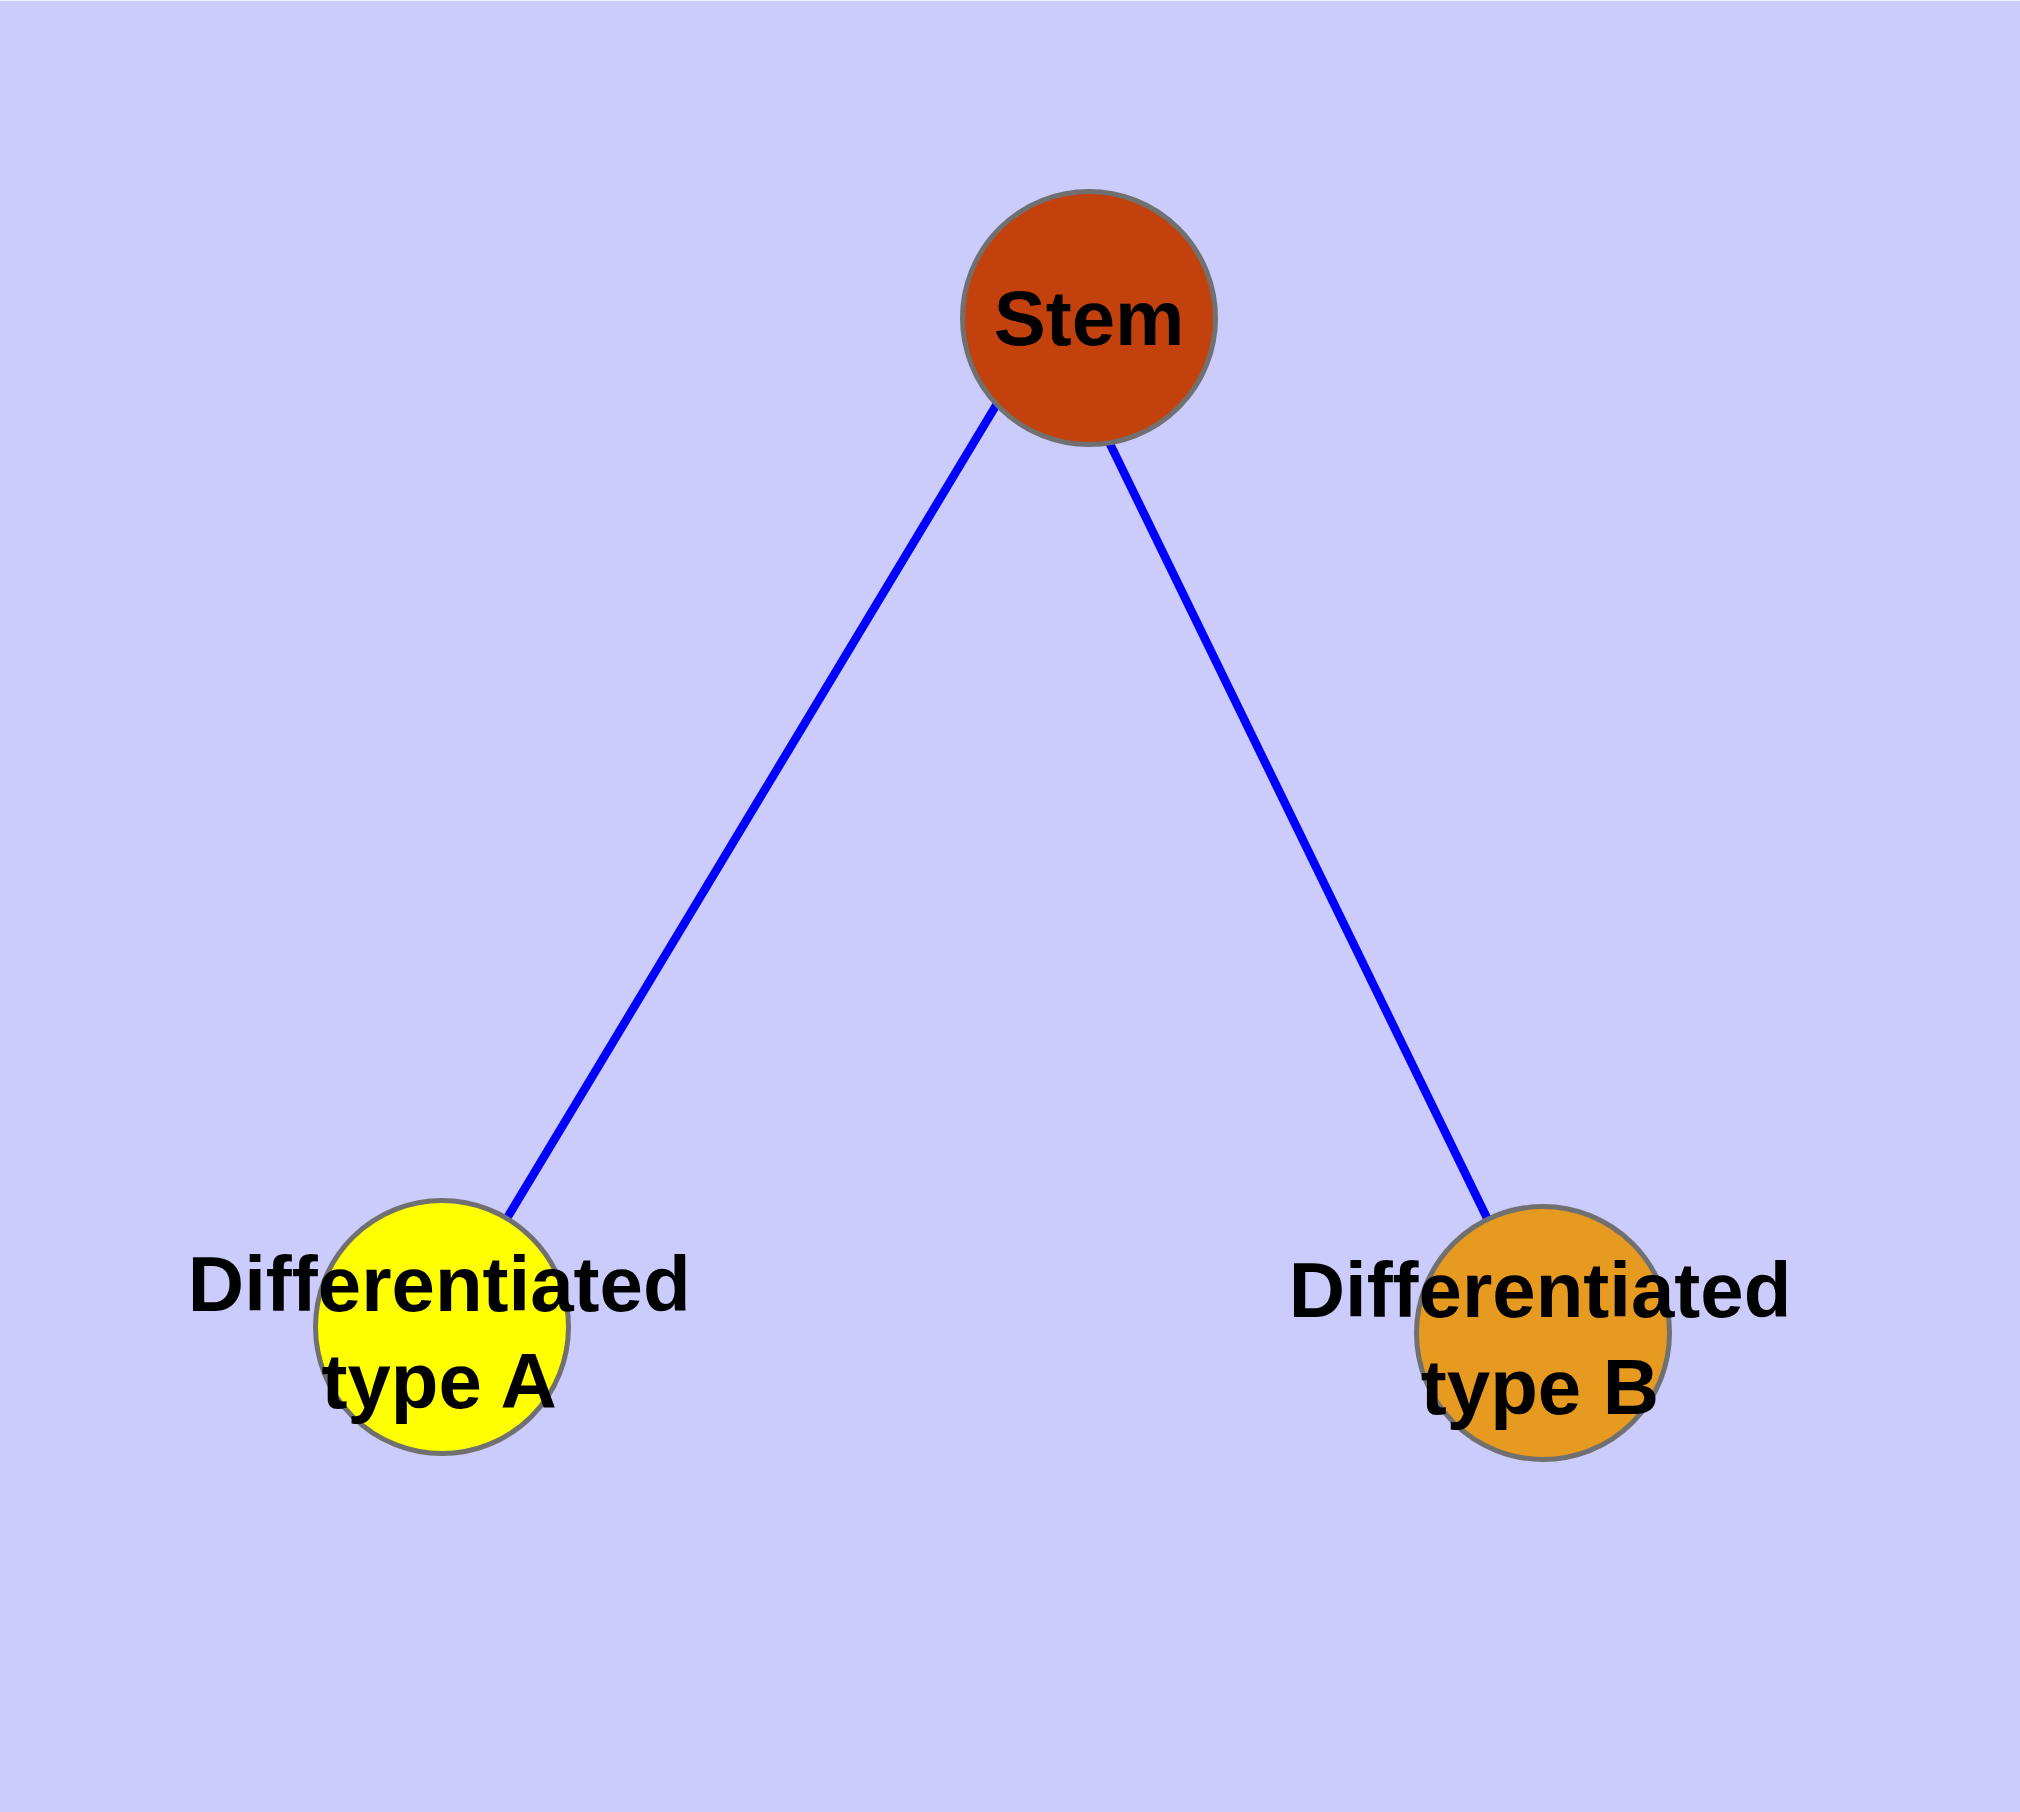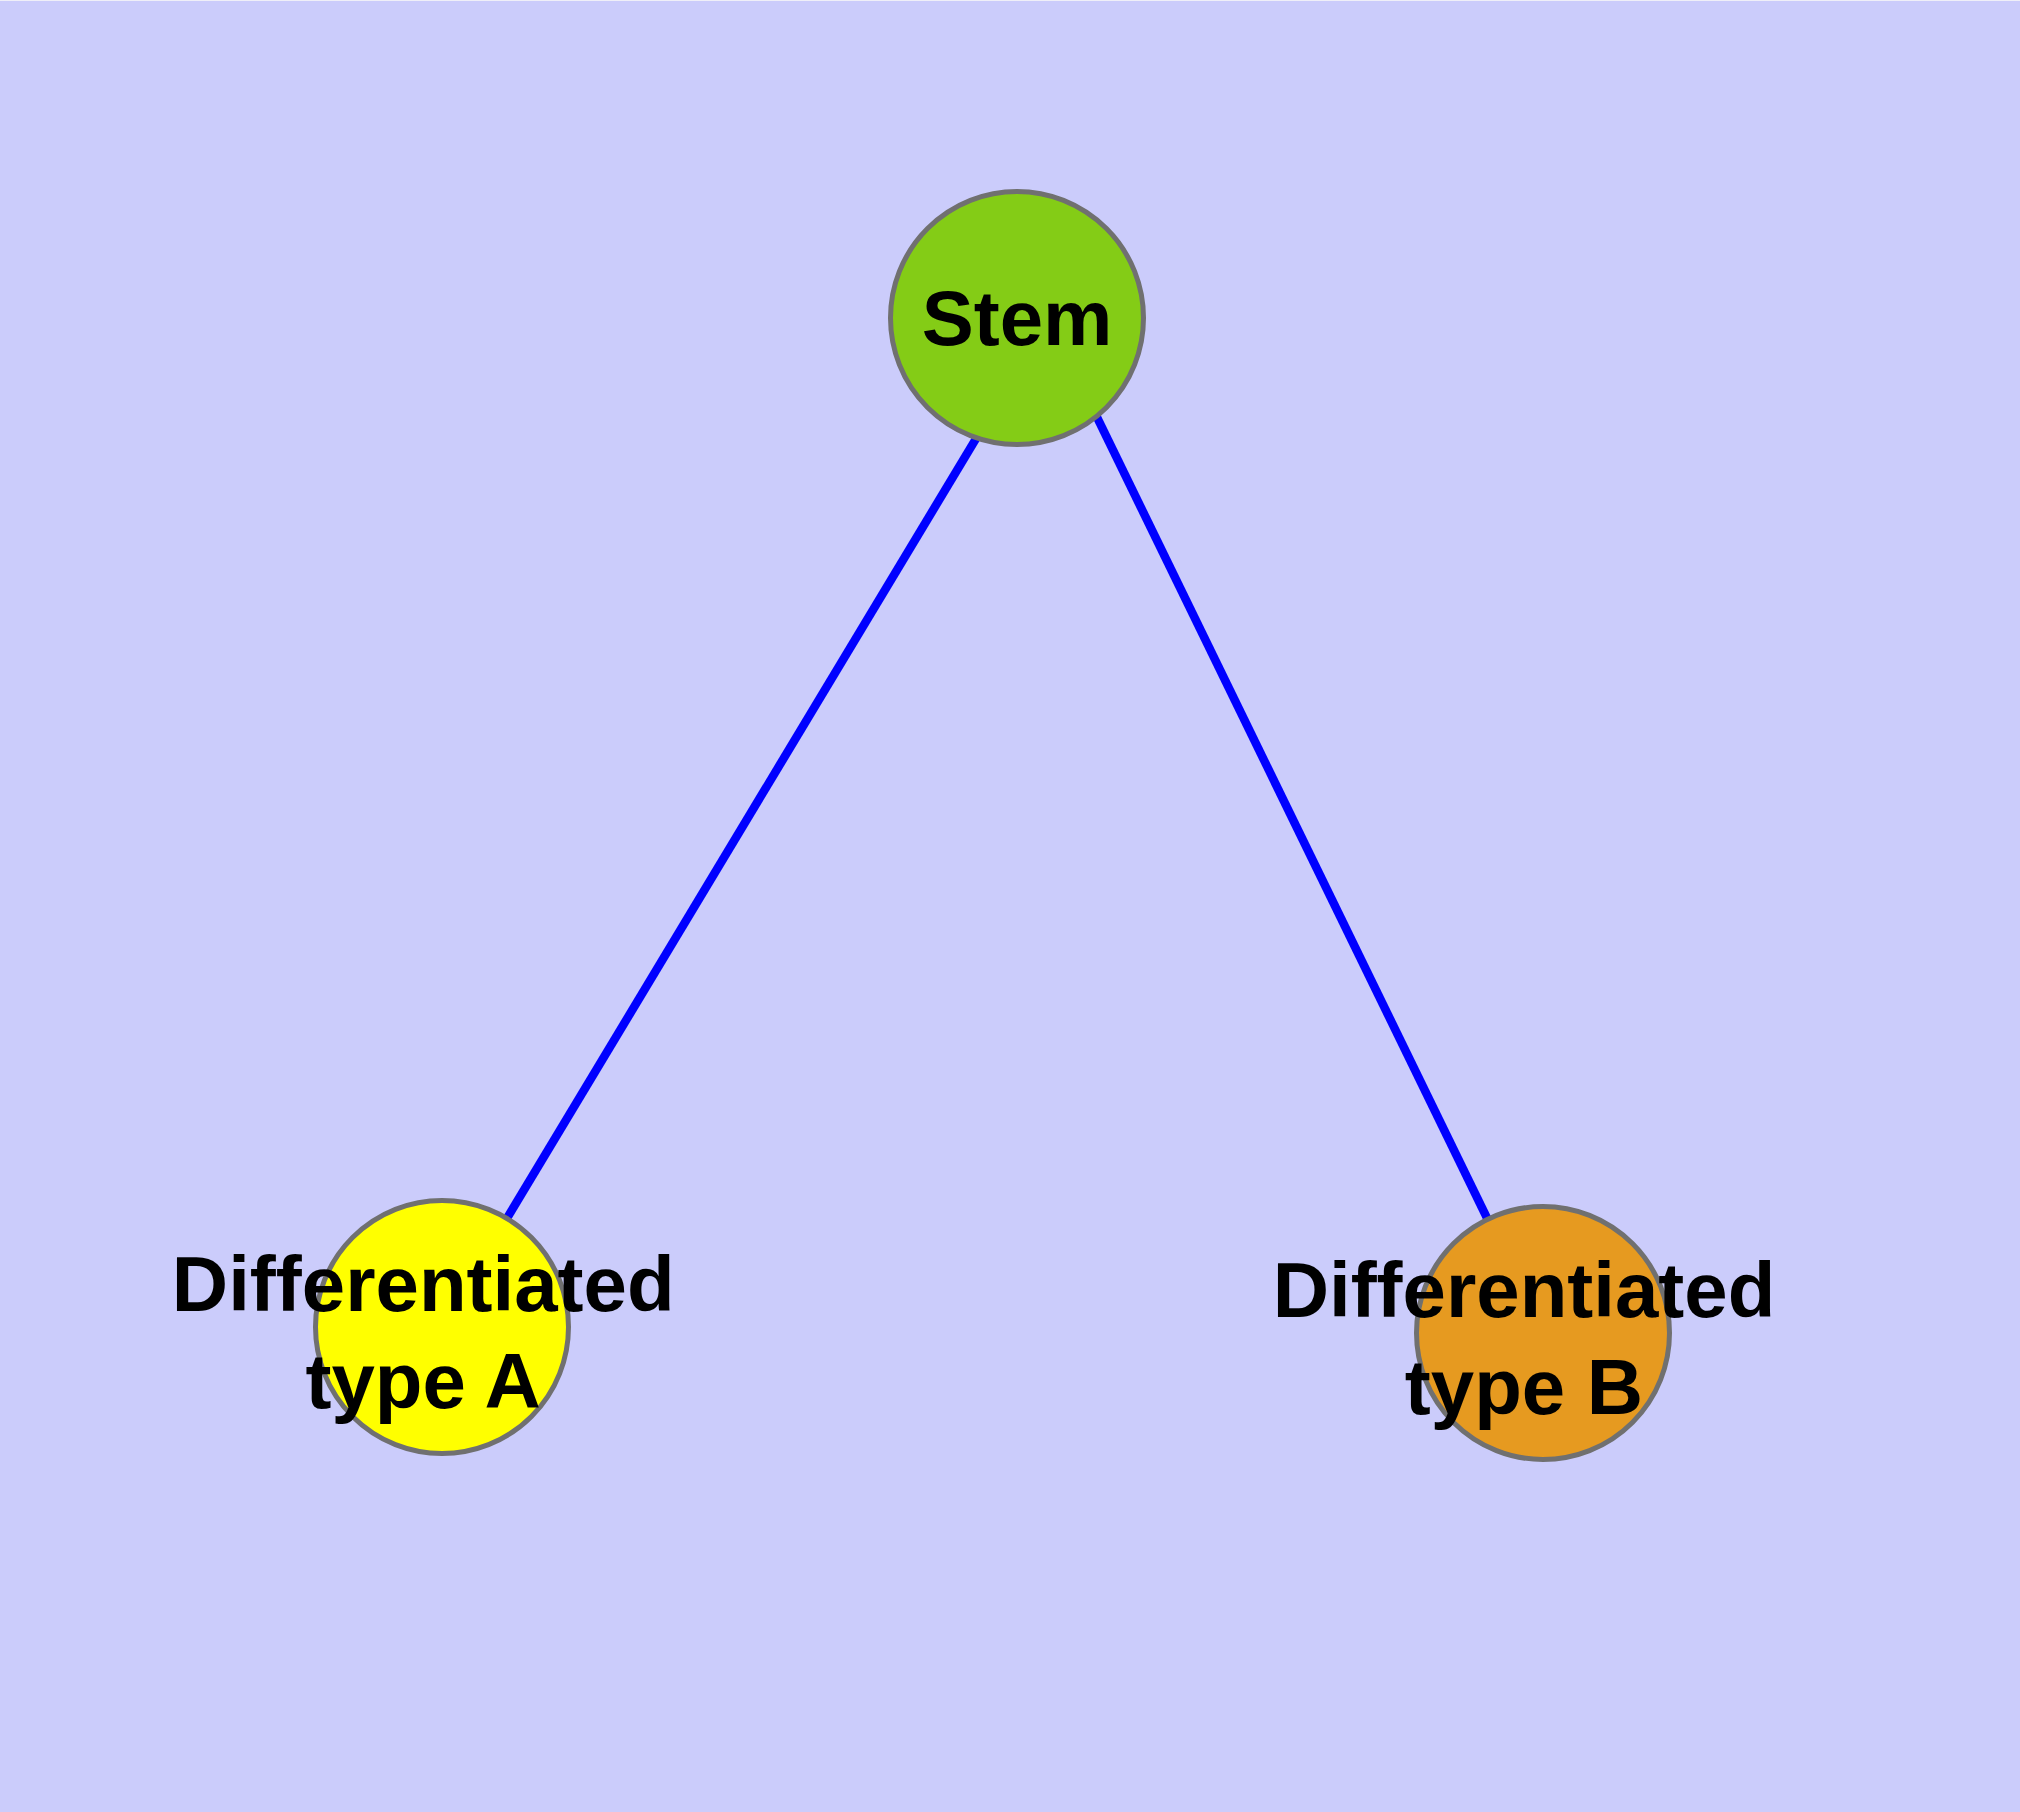--- a/index.html
+++ b/index.html
@@ -34,36 +34,37 @@
     position: absolute;
     width: 258px;
     height: 258px;
     box-sizing: border-box;
     border: 5.1px solid #707070;
     border-radius: 50%;
     display: flex;
     align-items: center;
     justify-content: center;
   }
-  .node-stem   { left: 888px; top: 188px;  background: #84cc16; }
+  .node-stem   { left: 960px; top: 188px;  background: #c2410c; }
   .node-type-a { left: 313px;  top: 1197px; background: #FFFF00; }
   .node-type-b { left: 1414px; top: 1203px; background: #E69A20; }
   .node-label, .outer-label {
     color: #000000;
     font-weight: bold;
     font-size: 78px;
     line-height: 97px;
     text-align: center;
     white-space: pre-line;
     pointer-events: none;
   }
   .outer-label {
     position: absolute;
     width: 848px;
     height: 195px;
+    padding-left: 16px;
   }
   .outer-label-a { left: -0.8px;   top: 1235px; }
   .outer-label-b { left: 1100px; top: 1241px; }
 </style>
 </head>
 <body>
 
 <div class="canvas">
 
   <svg class="edges-svg" viewBox="0 0 2384 2138" xmlns="http://www.w3.org/2000/svg">

